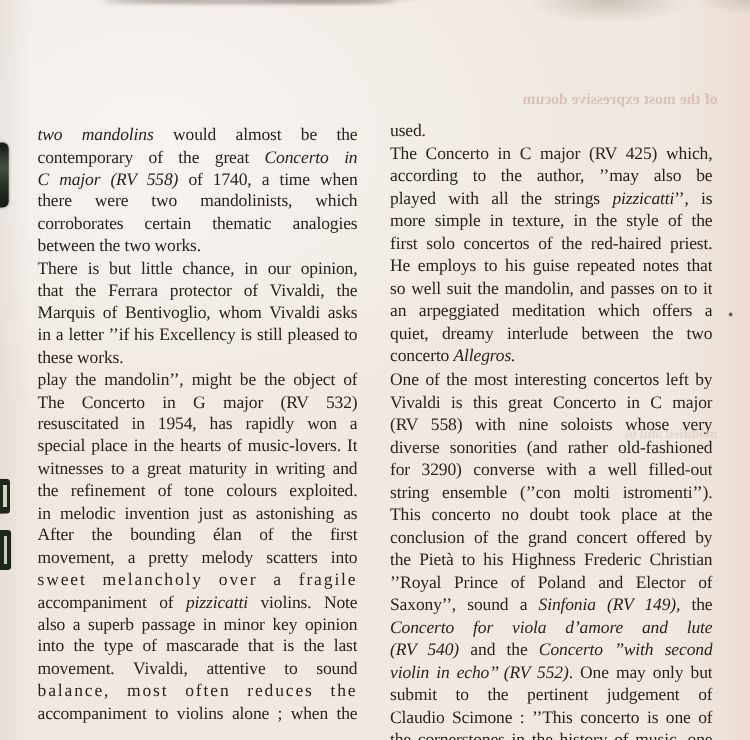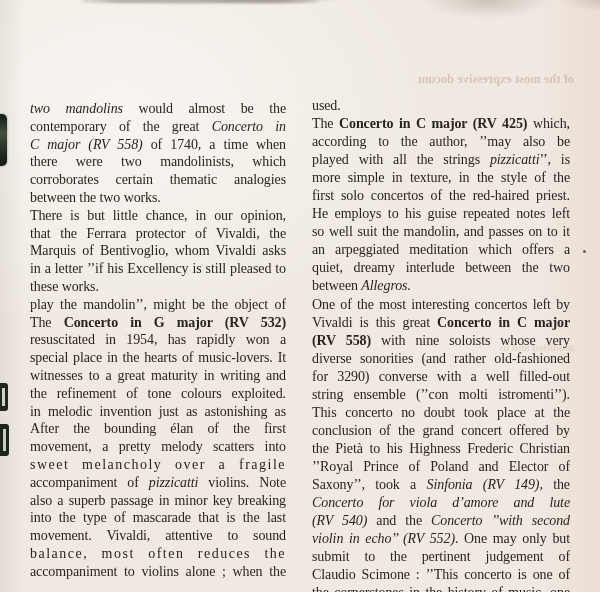--- a/index.html
+++ b/index.html
@@ -25,21 +25,21 @@
   .col-left .line{line-height:17.8px;height:17.8px;}
   .col-right .line{line-height:18.05px;height:18.05px;}
   .line{
     text-align:justify;text-align-last:justify;
     overflow:hidden;white-space:normal;
   }
   .line.end{text-align-last:left;}
   .line.spread{letter-spacing:1.5px;}
   .s-n{font-style:normal;font-weight:normal;}
   .s-i{font-style:italic;}
-  .s-b{font-weight:bold;}
+  .s-b{font-weight:normal;}
   
   .top-smudge{
     position:absolute;left:82px;top:-1px;width:235px;height:4px;
     background:rgba(70,60,50,.42);border-radius:50%;filter:blur(1.5px);
   }
   .binding-mark{position:absolute;left:0;}
   .mark1{
     top:114px;width:7px;height:52px;border-radius:0 5px 5px 0;
     background:linear-gradient(180deg,#18211a 6%, #45523f 38%, #2a3628 62%, #141c15 96%);
     box-shadow:0 0 2px rgba(40,50,40,.6);
@@ -95,49 +95,49 @@
       <div class="line"><span class="s-n">The </span><span class="s-b">Concerto in G major (RV 532)</span></div>
       <div class="line"><span class="s-n">resuscitated in 1954, has rapidly won a</span></div>
       <div class="line"><span class="s-n">special place in the hearts of music-lovers. It</span></div>
       <div class="line"><span class="s-n">witnesses to a great maturity in writing and</span></div>
       <div class="line"><span class="s-n">the refinement of tone colours exploited.</span></div>
       <div class="line"><span class="s-n">in melodic invention just as astonishing as</span></div>
       <div class="line"><span class="s-n">After the bounding élan of the first</span></div>
       <div class="line"><span class="s-n">movement, a pretty melody scatters into</span></div>
       <div class="line spread"><span class="s-n">sweet melancholy over a fragile</span></div>
       <div class="line"><span class="s-n">accompaniment of </span><span class="s-i">pizzicatti</span><span class="s-n"> violins. Note</span></div>
-      <div class="line"><span class="s-n">also a superb passage in minor key breaking</span></div>
+      <div class="line"><span class="s-n">also a superb passage in minor key opinion</span></div>
       <div class="line"><span class="s-n">into the type of mascarade that is the last</span></div>
       <div class="line"><span class="s-n">movement. Vivaldi, attentive to sound</span></div>
       <div class="line spread"><span class="s-n">balance, most often reduces the</span></div>
       <div class="line"><span class="s-n">accompaniment to violins alone ; when the</span></div>
     </div>
   <div class="col col-right">
       <div class="line end"><span class="s-n">used.</span></div>
       <div class="line"><span class="s-n">The </span><span class="s-b">Concerto in C major (RV 425)</span><span class="s-n"> which,</span></div>
       <div class="line"><span class="s-n">according to the author, ’’may also be</span></div>
       <div class="line"><span class="s-n">played with all the strings </span><span class="s-i">pizzicatti</span><span class="s-n">’’, is</span></div>
       <div class="line"><span class="s-n">more simple in texture, in the style of the</span></div>
       <div class="line"><span class="s-n">first solo concertos of the red-haired priest.</span></div>
-      <div class="line"><span class="s-n">He employs to his guise repeated notes left</span></div>
+      <div class="line"><span class="s-n">He employs to his guise repeated notes that</span></div>
       <div class="line"><span class="s-n">so well suit the mandolin, and passes on to it</span></div>
       <div class="line"><span class="s-n">an arpeggiated meditation which offers a</span></div>
       <div class="line"><span class="s-n">quiet, dreamy interlude between the two</span></div>
-      <div class="line end"><span class="s-n">between </span><span class="s-i">Allegros.</span></div>
+      <div class="line end"><span class="s-n">concerto </span><span class="s-i">Allegros.</span></div>
       <div class="line"><span class="s-n">One of the most interesting concertos left by</span></div>
       <div class="line"><span class="s-n">Vivaldi is this great </span><span class="s-b">Concerto in C major</span></div>
       <div class="line"><span class="s-b">(RV 558)</span><span class="s-n"> with nine soloists whose very</span></div>
       <div class="line"><span class="s-n">diverse sonorities (and rather old-fashioned</span></div>
       <div class="line"><span class="s-n">for 3290) converse with a well filled-out</span></div>
       <div class="line"><span class="s-n">string ensemble (’’con molti istromenti’’).</span></div>
       <div class="line"><span class="s-n">This concerto no doubt took place at the</span></div>
       <div class="line"><span class="s-n">conclusion of the grand concert offered by</span></div>
       <div class="line"><span class="s-n">the Pietà to his Highness Frederic Christian</span></div>
       <div class="line"><span class="s-n">’’Royal Prince of Poland and Elector of</span></div>
-      <div class="line"><span class="s-n">Saxony’’, took a </span><span class="s-i">Sinfonia (RV 149),</span><span class="s-n"> the</span></div>
+      <div class="line"><span class="s-n">Saxony’’, sound a </span><span class="s-i">Sinfonia (RV 149),</span><span class="s-n"> the</span></div>
       <div class="line"><span class="s-i">Concerto for viola d’amore and lute</span></div>
       <div class="line"><span class="s-i">(RV 540)</span><span class="s-n"> and the </span><span class="s-i">Concerto ’’with second</span></div>
       <div class="line"><span class="s-i">violin in echo’’ (RV 552)</span><span class="s-n">. One may only but</span></div>
       <div class="line"><span class="s-n">submit to the pertinent judgement of</span></div>
       <div class="line"><span class="s-n">Claudio Scimone : ’’This concerto is one of</span></div>
       <div class="line"><span class="s-n">the cornerstones in the history of music, one</span></div>
     </div>
 </div>
 
 </body></html>

